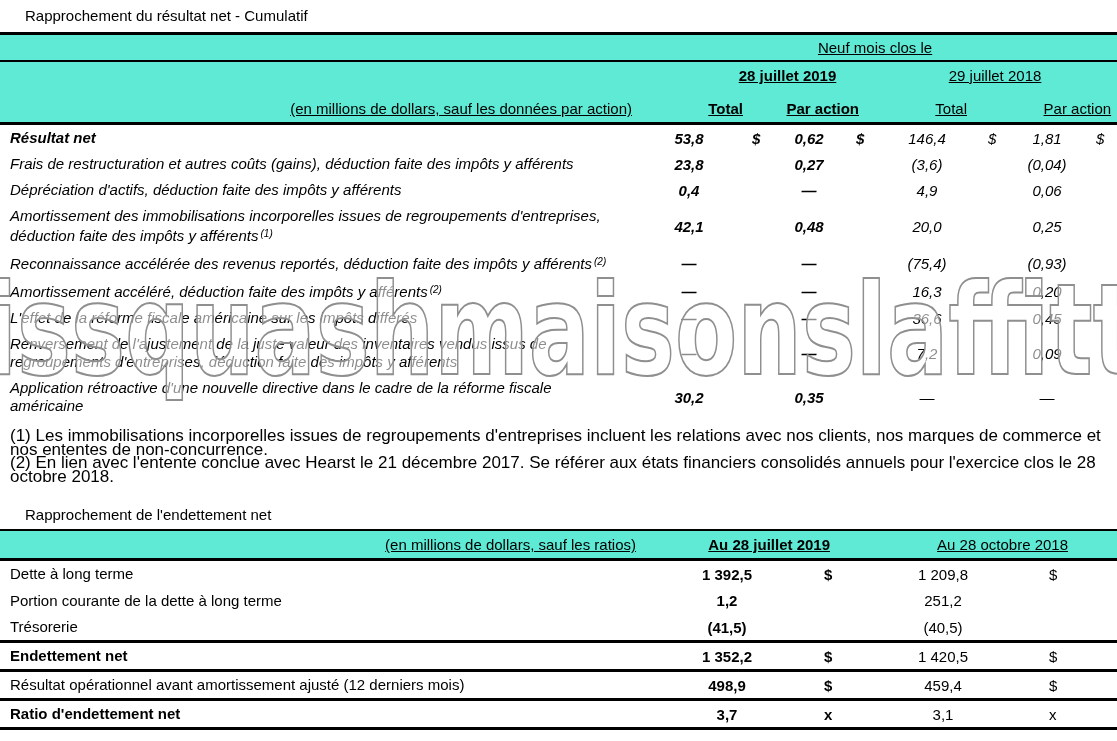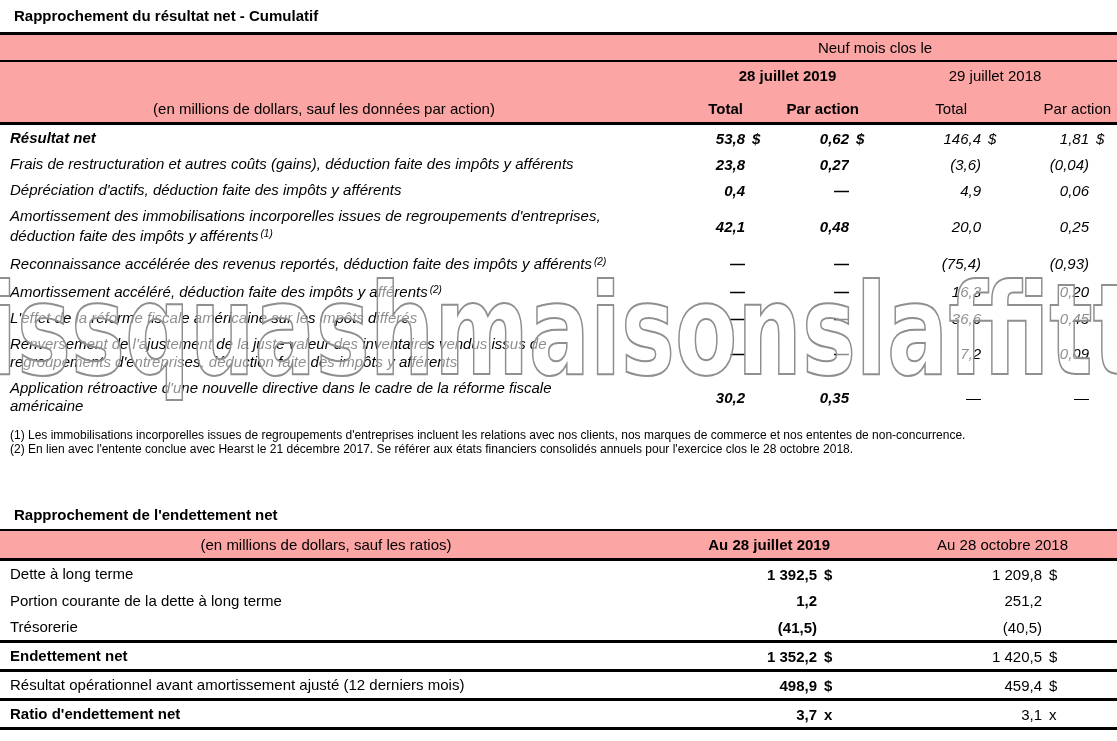--- a/index.html
+++ b/index.html
@@ -2,50 +2,50 @@
 <html><head>
 <meta charset="utf-8">
 <style>
   html,body { margin:0; padding:0; }
   body {
     width:1117px; height:741px; position:relative; overflow:hidden;
     background:#ffffff; color:#000;
     font-family:"Liberation Sans","DejaVu Sans",sans-serif;
     font-size:15px;
   }
-  .section-title { font-size:15px; font-weight:bold; padding-left:14px; letter-spacing:0; }
+  .section-title { font-size:15px; font-weight:normal; padding-left:25px; letter-spacing:0; }
   #section1 { position:absolute; top:7px; left:0; width:1117px; }
   #section1 .section-title { margin-bottom:8px; }
   #section2 { position:absolute; top:506px; left:0; width:981px; }
   #section2 .section-title { margin-bottom:6px; }
 
   table { border-collapse:collapse; table-layout:fixed; width:1117px; font-size:15px; }
   td { overflow:hidden; }
-  thead td { background:#fca5a5; }
+  thead td { background:#5eead4;text-decoration:underline; }
   .b { font-weight:bold; }
   .hcenter { text-align:center; }
   .hr { text-align:right; }
-  .hlbl { text-align:center; padding-left:16px; }
+  .hlbl { text-align:right; padding-left:16px; }
 
   .t1 thead tr.hA td { border-top:3px solid #000; border-bottom:2px solid #000; height:23px; }
   .t1 thead tr.hB td { height:25px; vertical-align:middle; }
   .t1 thead tr.hC td { border-bottom:3px solid #000; height:27px; vertical-align:bottom; padding-bottom:5px; }
   .grp2019 { padding-left:70px; }
   .pr2  { padding-right:2px; }
   .pr6  { padding-right:6px; }
   .pr14 { padding-right:14px; }
 
   .lbl { padding:4px 6px 4px 10px; line-height:18px; vertical-align:middle; text-align:left; }
-  .num { text-align:right; vertical-align:middle; padding:0; white-space:nowrap; }
+  .num { text-align:center; vertical-align:middle; padding:0; white-space:nowrap; }
   .sym { text-align:left; vertical-align:middle; padding-left:7px; white-space:nowrap; }
   .t1 tbody tr { height:26px;font-style:italic; }
   .t1 tr.total td { border-top:3px solid #000; border-bottom:3px solid #000; height:28px; }
   .sup { font-size:10px; vertical-align:4px; margin-left:2px; }
 
-  .footnotes { margin:10px 0 0 10px; font-size:12px; line-height:13.5px; }
+  .footnotes { margin:10px 0 0 10px; font-size:17px; line-height:13.5px; }
 
   .t2 thead td { border-top:2px solid #000; border-bottom:3px solid #000; height:25px; vertical-align:middle; }
   .t2 tbody tr { height:27px; }
   tr.rule-top td { border-top:3px solid #000;margin-top:48px; }
   tr.rule-bottom td { border-bottom:3px solid #000; }
 
   .watermark { position:absolute; left:0; top:250px; width:1117px; height:168px; z-index:10; pointer-events:none; }
   .watermark text {
     font-family:"DejaVu Sans",sans-serif; font-weight:bold; font-size:126px;
     fill:rgba(255,255,255,0.55); stroke:#8f8f8f; stroke-width:2px;

